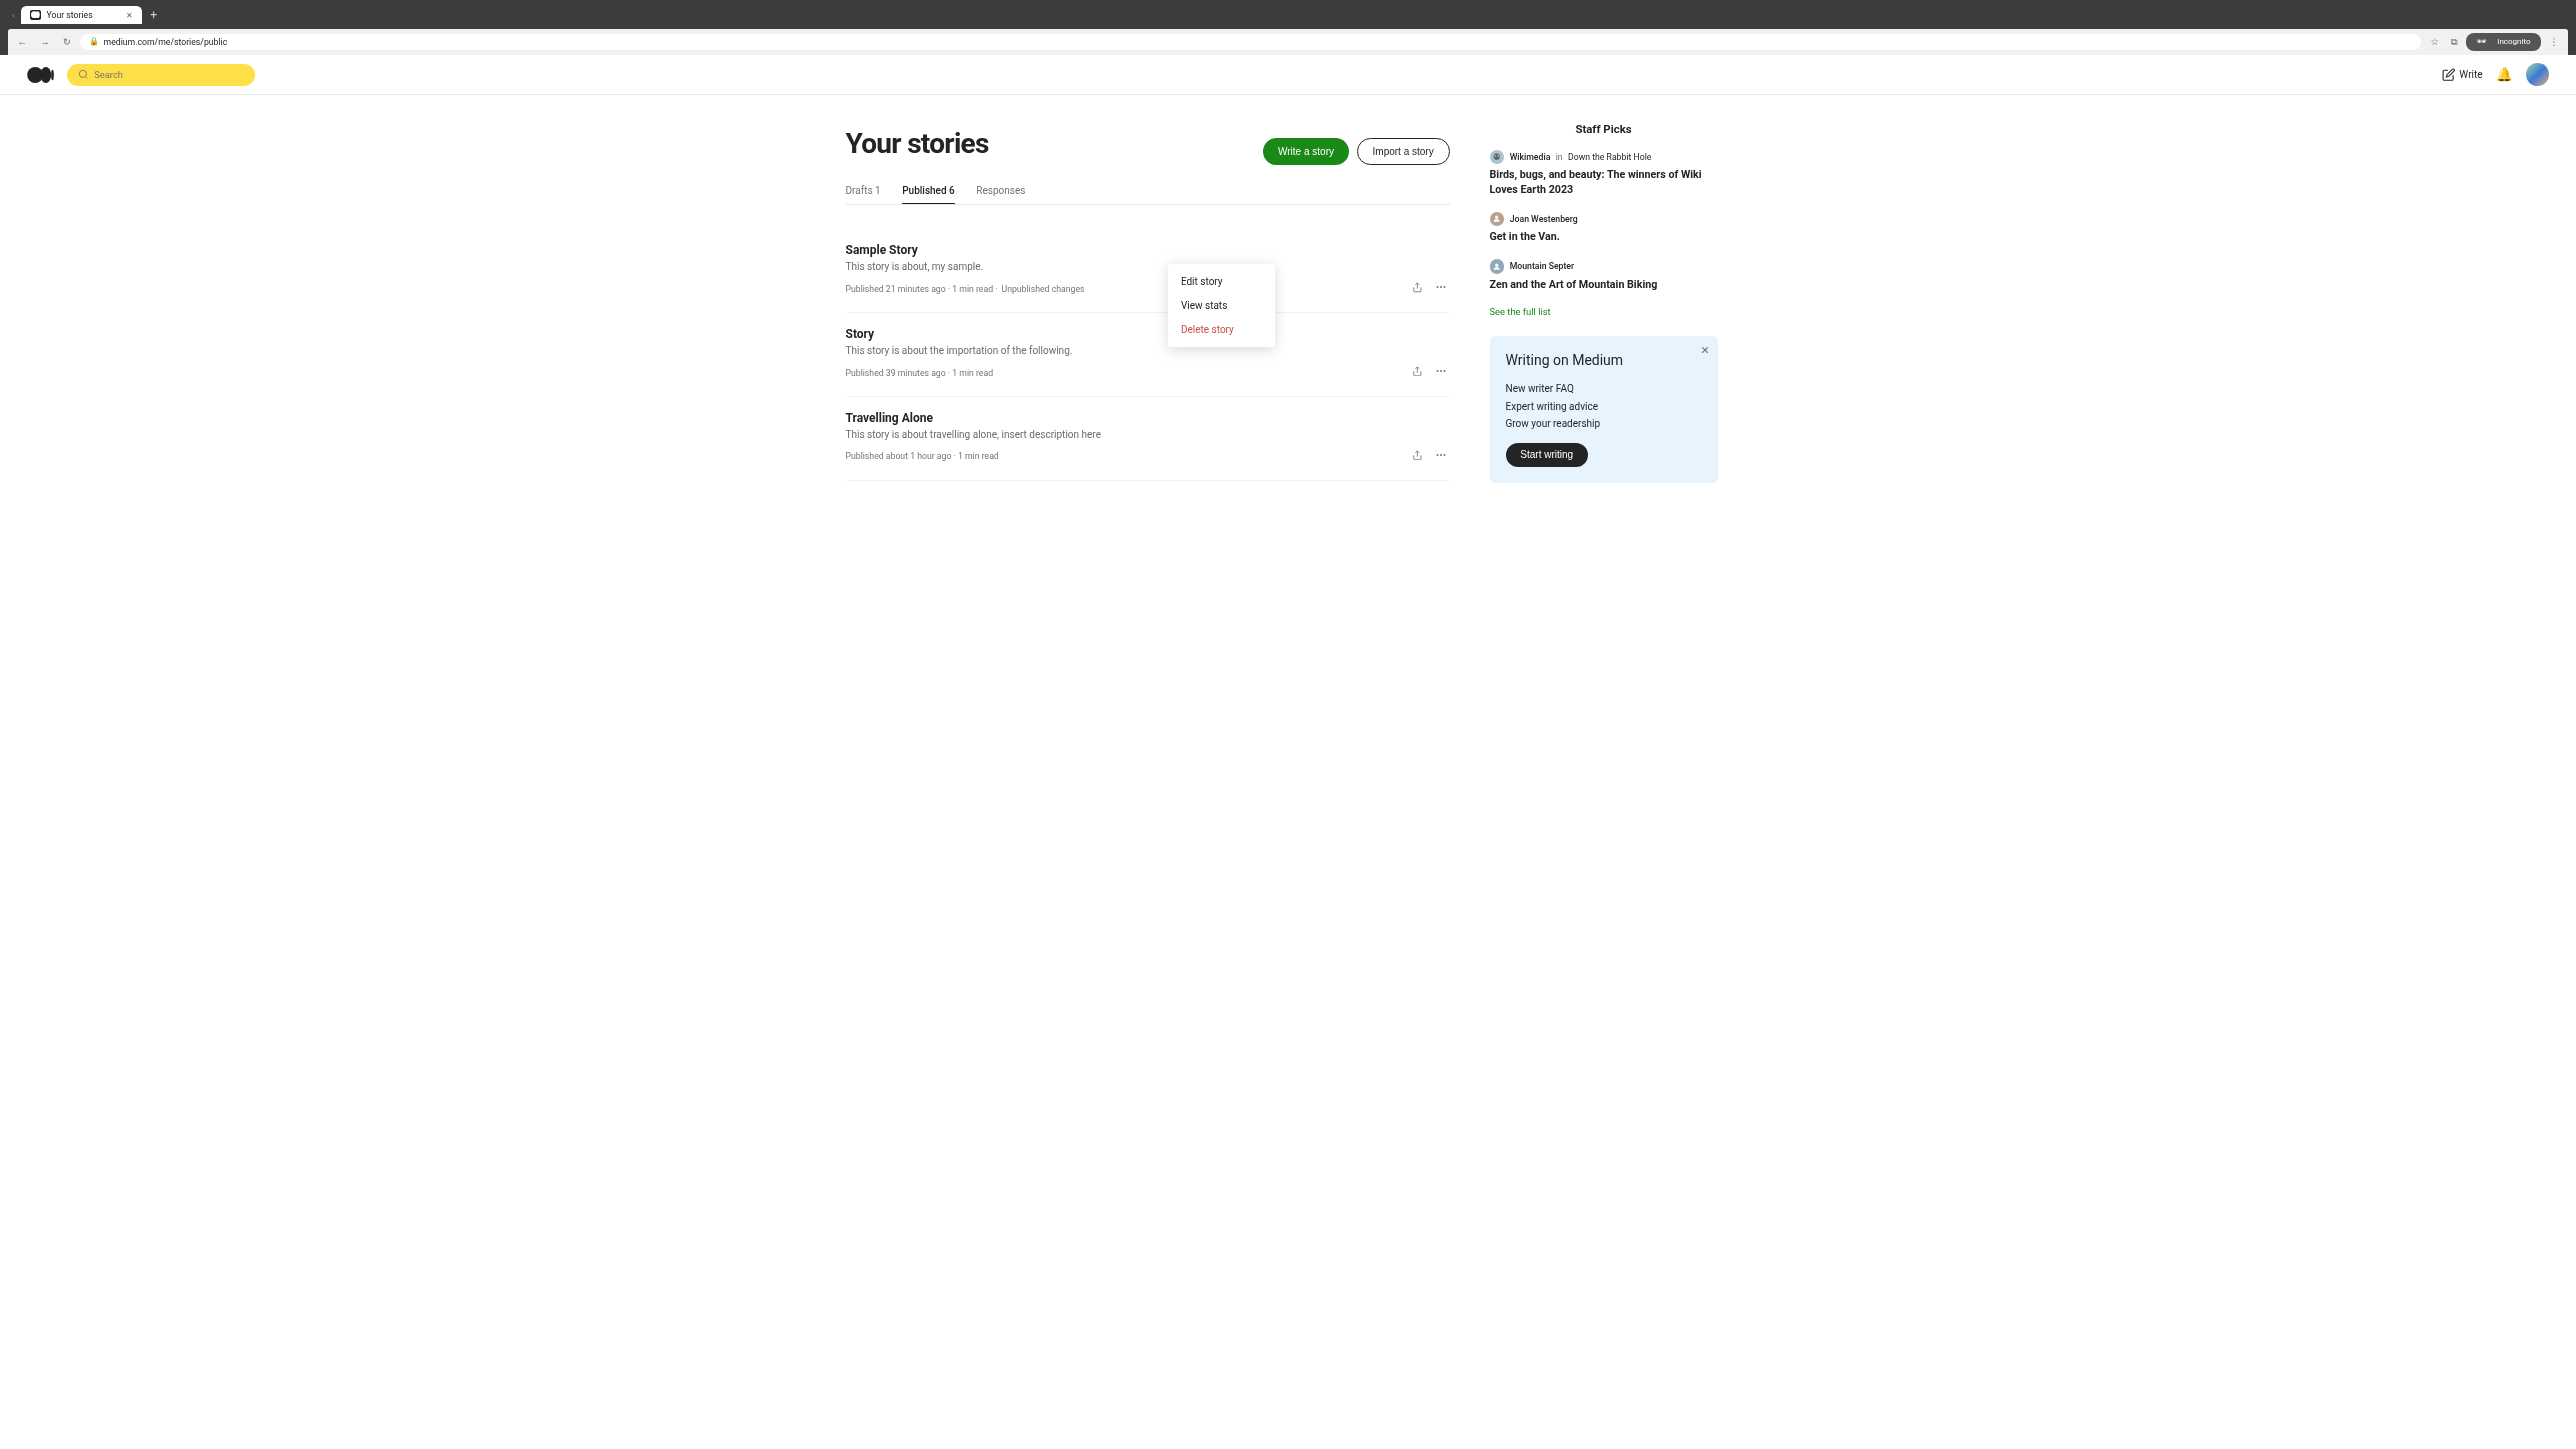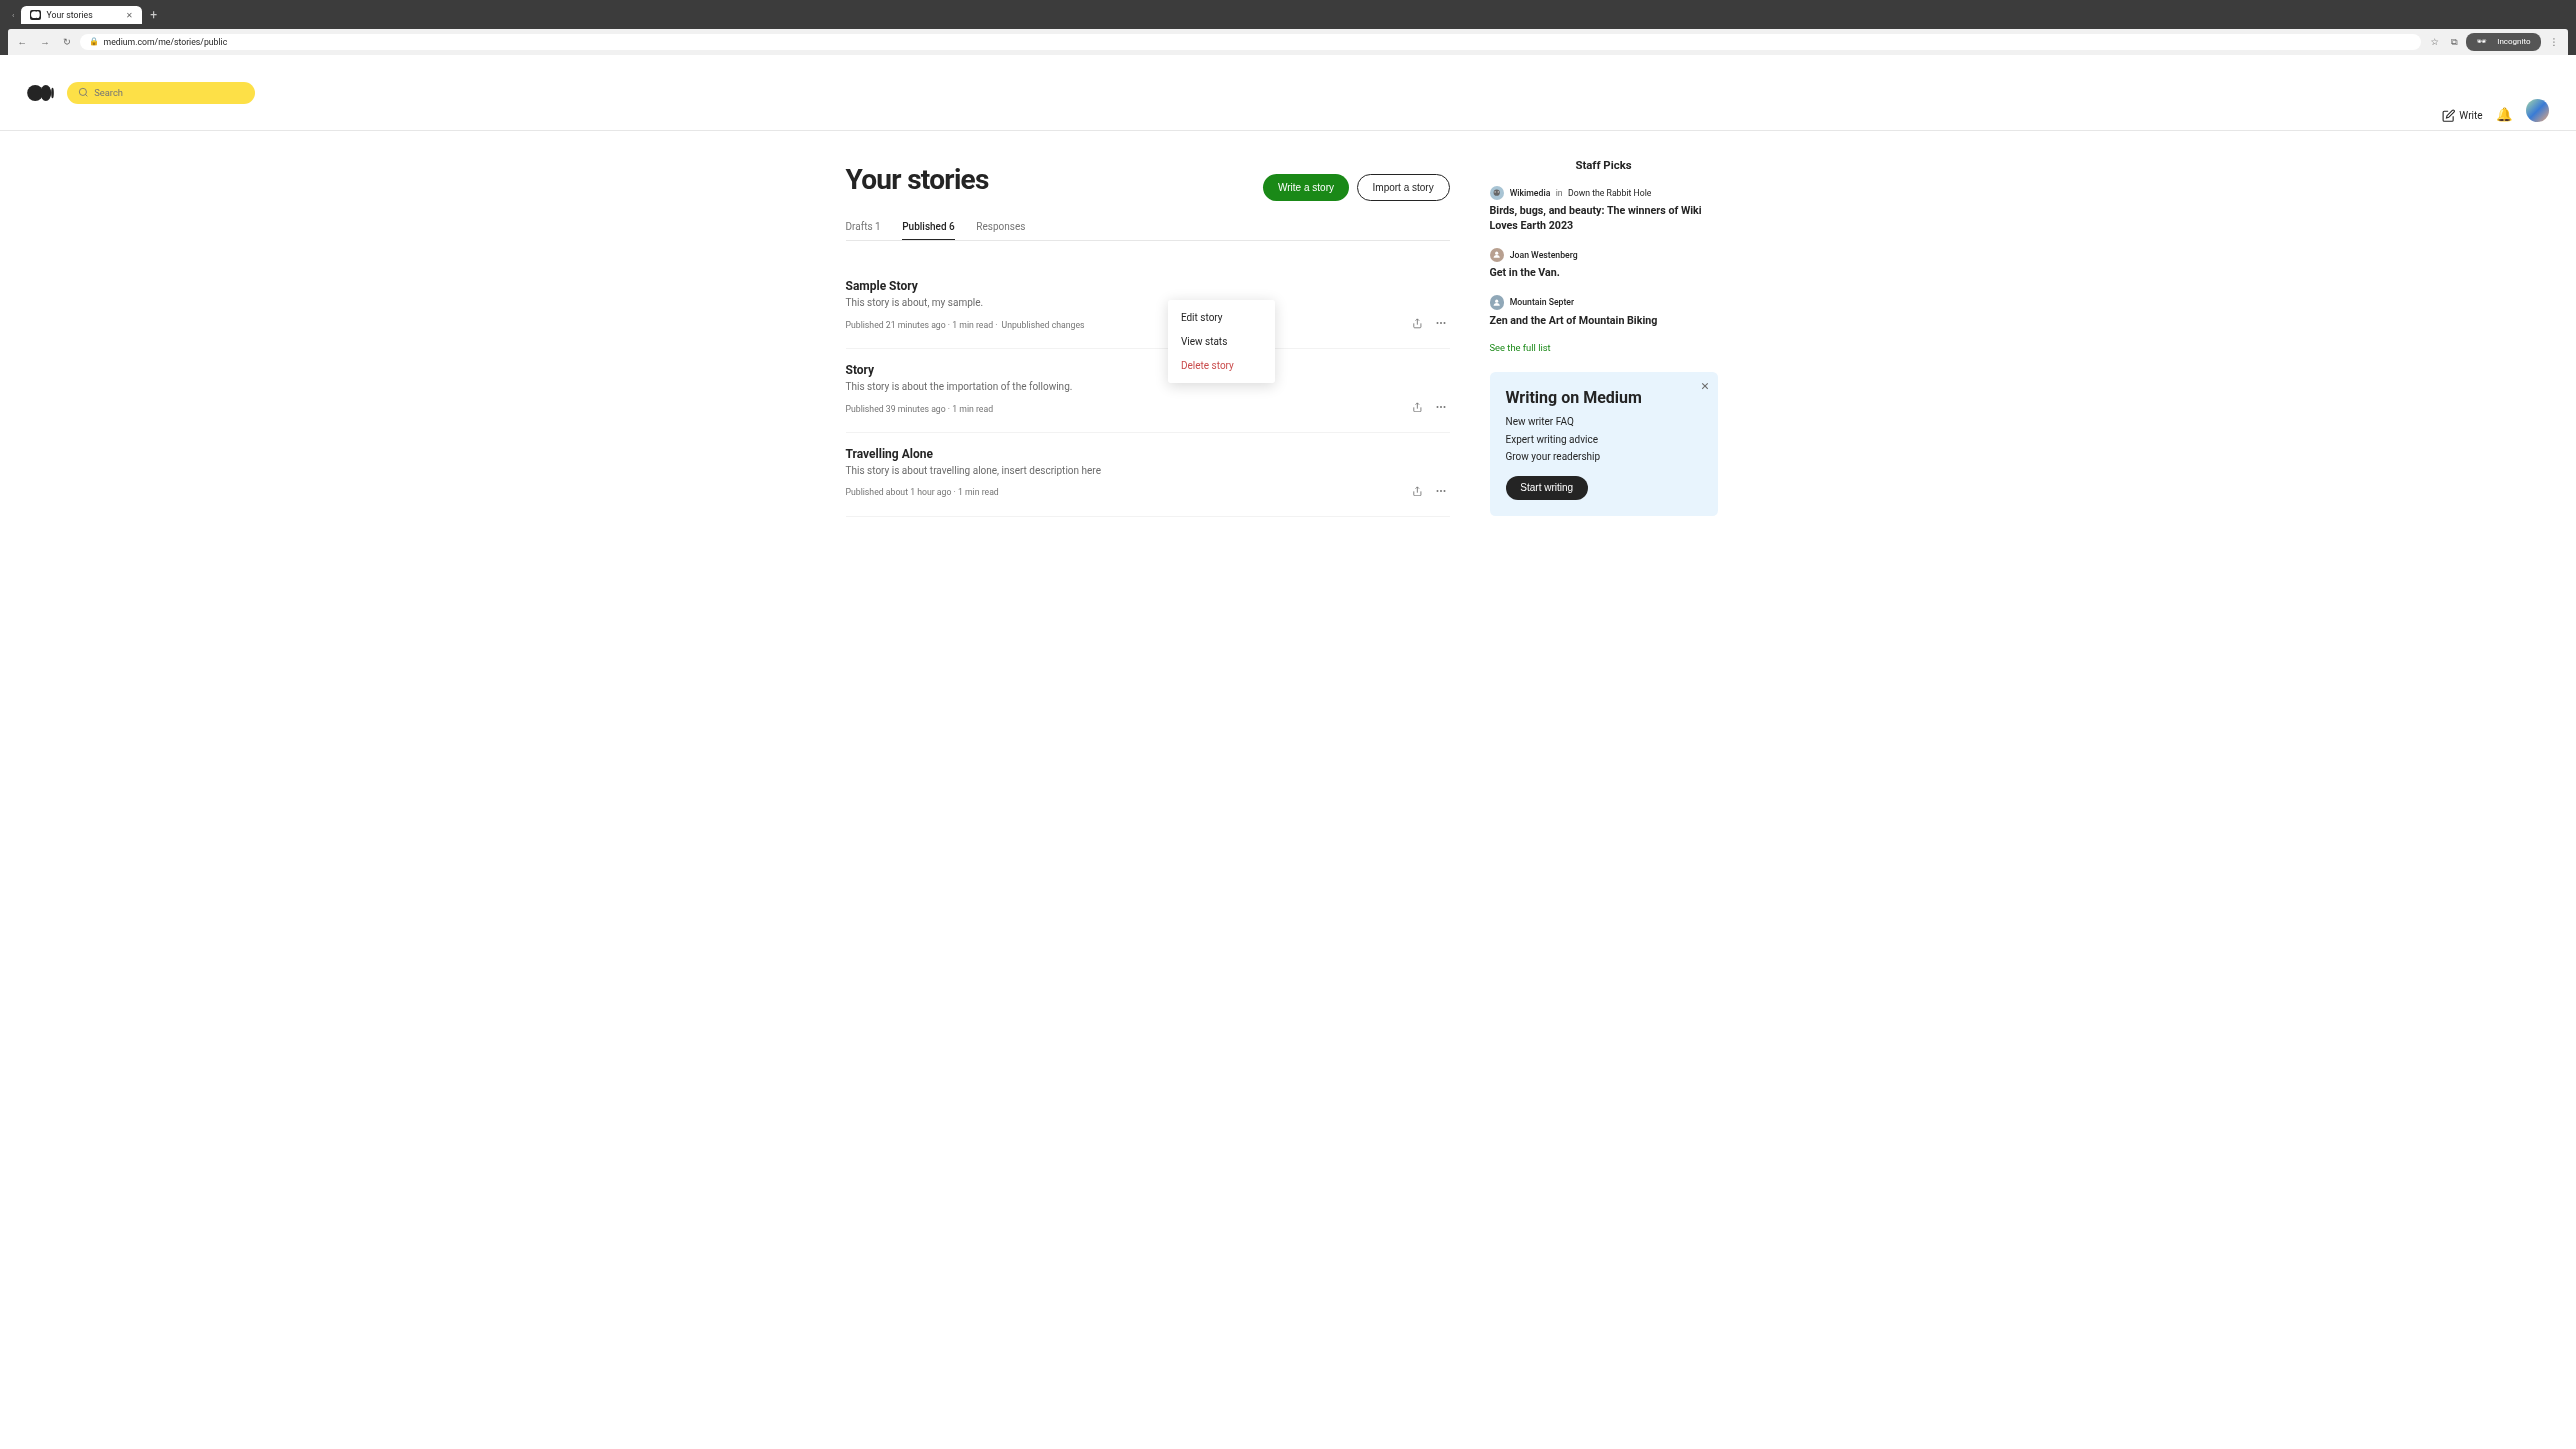--- a/index.html
+++ b/index.html
@@ -125,23 +125,22 @@
       padding: 5.4px 10.7px;
       flex: 0 0 188px;
       color: #757575;
       font-size: 9.4px;
       cursor: text;
     }
     .search-icon-svg { color: #757575; }
     .header-right {
       margin-left: auto;
       display: flex;
-      align-items: flex-end;
+      align-items: center;
       gap: 13.4px;
-      margin-top: 36px;
     }
     .write-btn {
       display: flex;
       align-items: center;
       gap: 4px;
       font-size: 10px;
       color: #242424;
       cursor: pointer;
     }
     .notif-icon { font-size: 13.4px; cursor: pointer; }
@@ -348,23 +347,23 @@
       position: relative;
     }
     .wom-close {
       position: absolute;
       top: 8px; right: 8px;
       cursor: pointer;
       font-size: 10.7px;
       color: #6b6b6b;
     }
     .wom-title {
-      font-size: 16px;
-      font-weight: 700;
-      margin-bottom: 9px;
+      font-size: 14px;
+      font-weight: 400;
+      margin-bottom: 15px;
     }
     .wom-link {
       display: block;
       font-size: 10px;
       color: #242424;
       margin-bottom: 6.7px;
       cursor: pointer;
     }
     .wom-btn {
       background: #242424;

